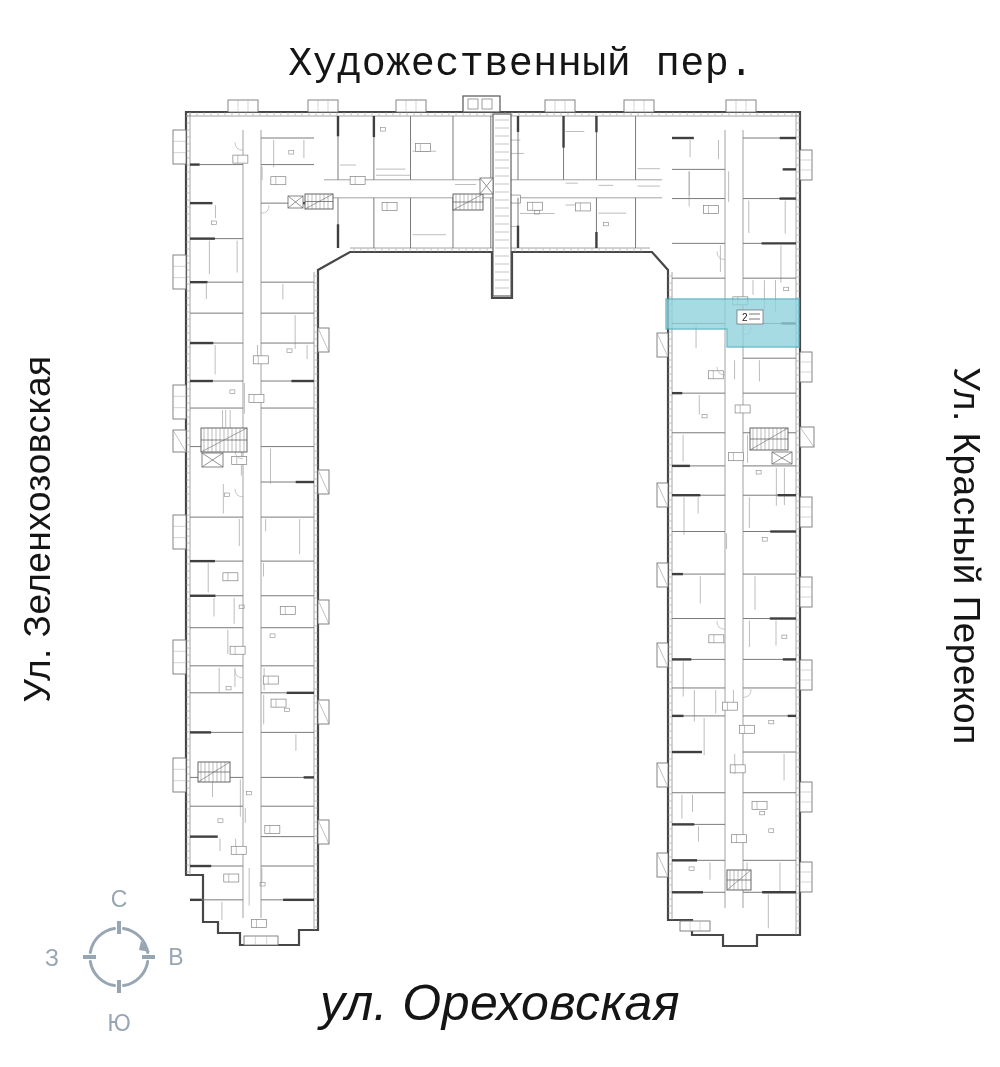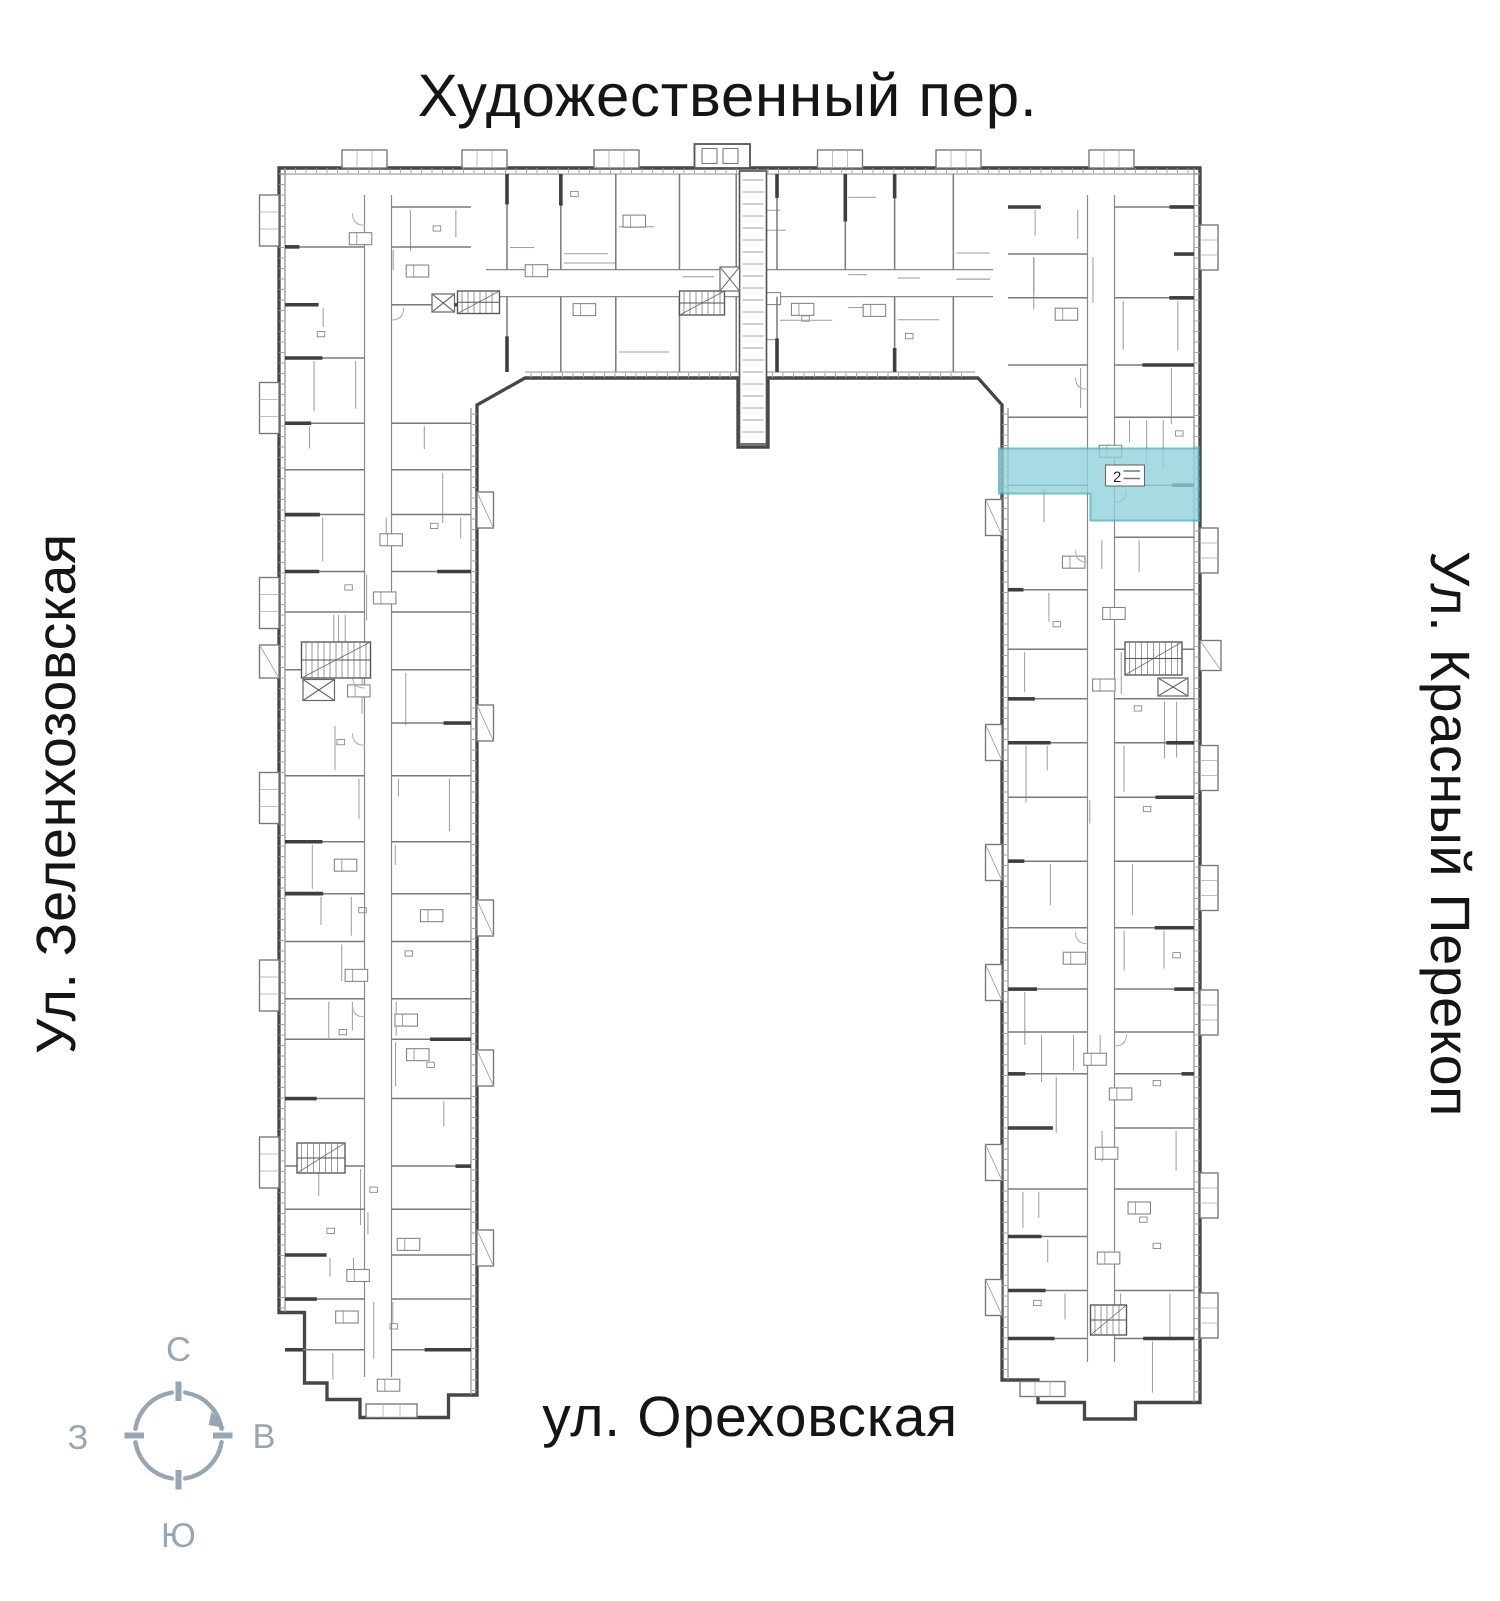--- a/index.html
+++ b/index.html
@@ -3,22 +3,22 @@
 <meta charset="utf-8">
 <style>
   html,body{margin:0;padding:0;background:#fff;}
   .stage{
     position:relative;width:1000px;height:1067px;background:#ffffff;overflow:hidden;
     font-family:"Liberation Sans", sans-serif;
   }
   .street-label{
     position:absolute;color:#151515;white-space:nowrap;letter-spacing:0.5px;
   }
-  .street-top{left:485px;top:42px;transform:translateX(-50%);font-size:40px;}
-  .street-bottom{left:500px;top:924px;transform:translateX(-50%);font-size:38px;}
+  .street-top{left:521px;top:42px;transform:translateX(-50%);font-size:40px;font-family:Liberation Mono, monospace;}
+  .street-bottom{left:500px;top:974px;transform:translateX(-50%);font-size:50px;font-style:italic;}
   .street-left{left:38px;top:529px;transform:translate(-50%,-50%) rotate(-90deg);font-size:37px;}
   .street-right{left:966px;top:556px;transform:translate(-50%,-50%) rotate(90deg);font-size:37px;}
   svg{position:absolute;left:0;top:0;}
   .compass-svg{left:20px;top:880px;}
   .compass-text{font-family:"Liberation Sans", sans-serif;font-size:23px;}
 </style>
 </head>
 <body>
 
 <div class="stage">

